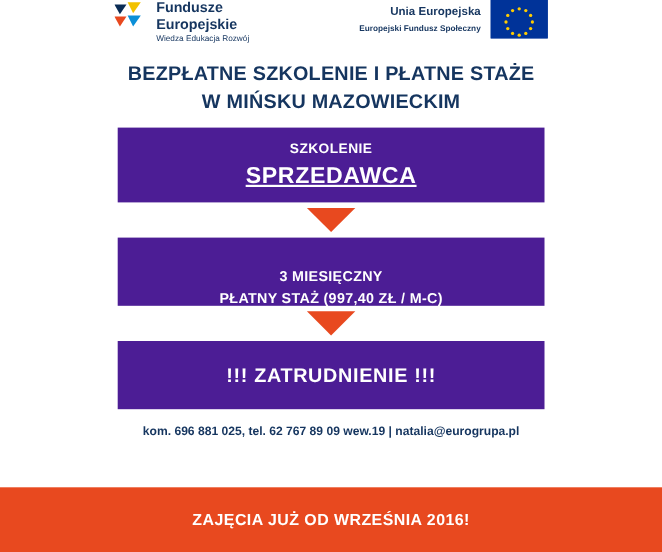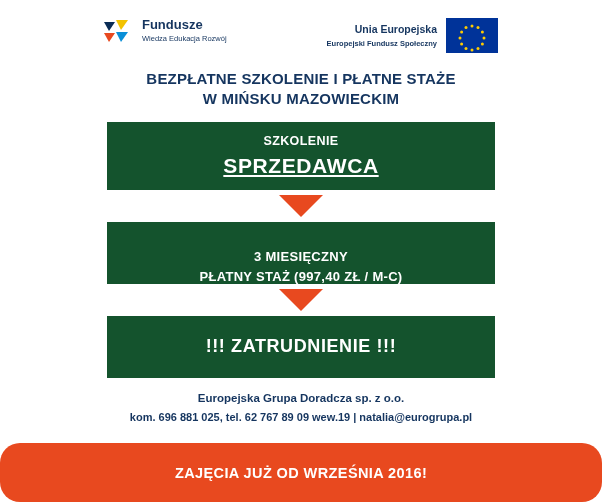--- a/index.html
+++ b/index.html
@@ -19,21 +19,20 @@
     height: 502px;
     background: #ffffff;
     box-sizing: border-box;
   }
 
   
   .header {
     display: flex;
     align-items: flex-start;
     justify-content: center;
-    padding-top: 18px;
     gap: 100px;
   }
   .fe-logo {
     display: flex;
     align-items: flex-start;
     gap: 8px;
   }
   .fe-mark {
     width: 30px;
     height: 34px;
@@ -80,41 +79,41 @@
     background: #003399;
     position: relative;
   }
 
   
   .title-block {
     text-align: center;
     margin-top: 16px;
   }
   .title-main {
-    font-size: 15px;
+    font-size: 18px;
     font-weight: bold;
     color: #15355f;
     letter-spacing: 0.2px;
     line-height: 1.35;
   }
   .subtitle {
     margin-top: 9px;
     font-size: 12.5px;
     font-weight: bold;
     color: #15355f;
   }
 
   
   .boxes {
     margin-top: 12px;
   }
   .obox {
     width: 388px;
     margin: 0 auto;
-    background: #14532d;
+    background: #4c1d95;
     color: #ffffff;
     text-align: center;
     box-sizing: border-box;
     display: flex;
     flex-direction: column;
     align-items: center;
     justify-content: center;
   }
   .obox-1 { height: 68px; }
   .obox-2 { height: 62px; justify-content: flex-end; }
@@ -180,21 +179,20 @@
     bottom: 0;
     width: 602px;
     height: 59px;
     background: #e8491f;
     color: #ffffff;
     text-align: center;
     display: flex;
     flex-direction: column;
     align-items: center;
     justify-content: center;
-    border-radius: 20px;
   }
   .banner-l1 {
     font-size: 14.5px;
     font-weight: bold;
     letter-spacing: 0.4px;
   }
   .banner-l2 {
     font-size: 11px;
     font-weight: bold;
     margin-top: 8px;
@@ -212,20 +210,21 @@
       <div class="fe-mark">
         <svg width="30" height="34" viewBox="0 0 30 34">
           <polygon points="0,4 11,4 5,13" fill="#0a2c55"></polygon>
           <polygon points="0,15 11,15 5,24" fill="#e8491f"></polygon>
           <polygon points="12,2 24,2 17,12" fill="#f2c200"></polygon>
           <polygon points="12,14 24,14 17,24" fill="#0a8fd8"></polygon>
         </svg>
       </div>
       <div class="fe-text">
         <div class="fe-line1">Fundusze</div>
+        <div class="fe-line2">Europejskie</div>
         <div class="fe-line3">Wiedza Edukacja Rozwój</div>
       </div>
     </div>
 
     <div class="ue-logo">
       <div class="ue-text">
         <div class="ue-line1">Unia Europejska</div>
         <div class="ue-line2">Europejski Fundusz Społeczny</div>
       </div>
       <div class="ue-flag">
@@ -276,21 +275,20 @@
       <div class="arrow-down"></div>
     </div>
 
     <div class="obox obox-3">
       <div class="obox-final">!!! ZATRUDNIENIE !!!</div>
     </div>
 
   </div>
 
   <div class="contact">
-    <div class="contact-line1">Europejska Grupa Doradcza sp. z o.o.</div>
     <div class="contact-line2">kom. 696 881 025, tel. 62 767 89 09 wew.19   |   natalia@eurogrupa.pl</div>
   </div>
 
   <div class="banner">
     <div class="banner-l1">ZAJĘCIA JUŻ OD WRZEŚNIA 2016!</div>
   </div>
 
 </div>
 
 </body></html>

